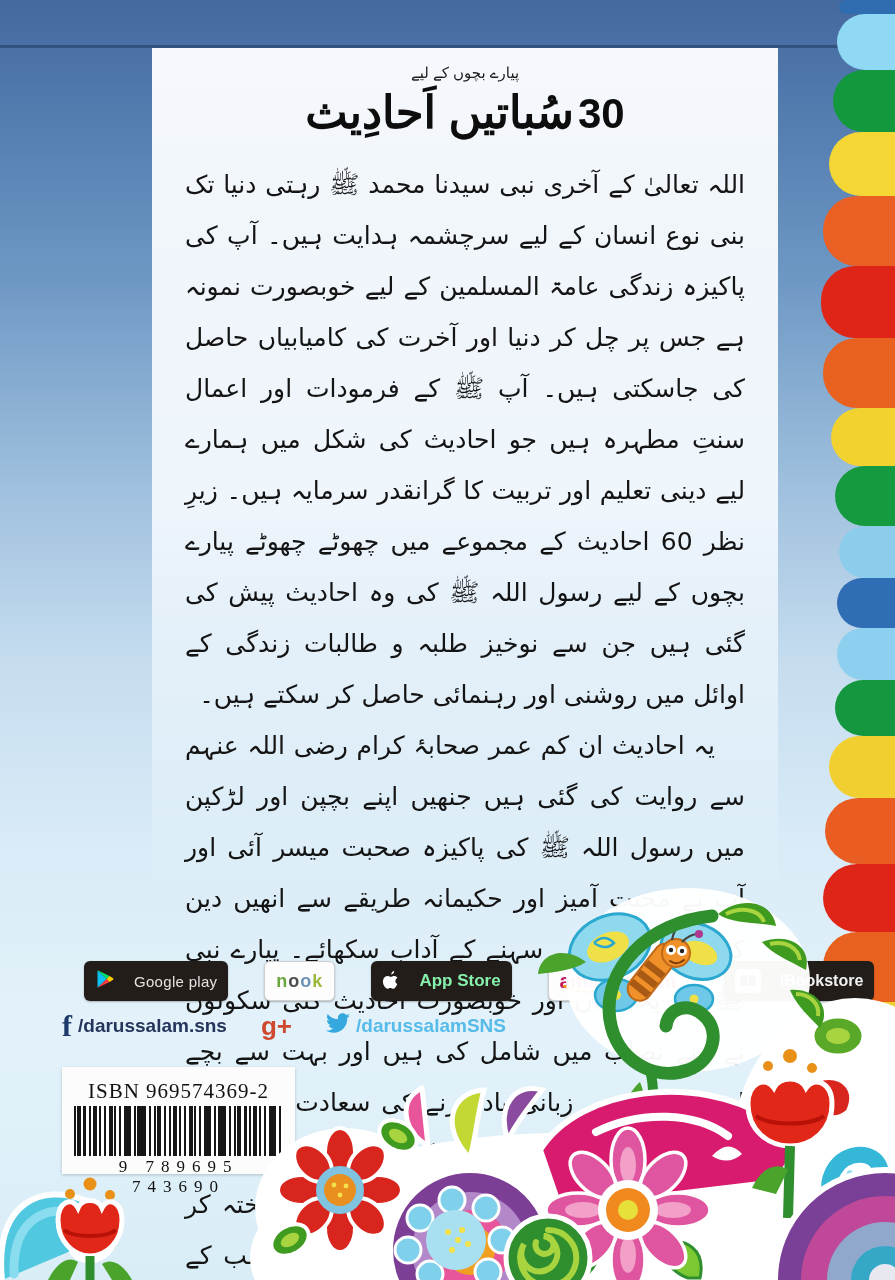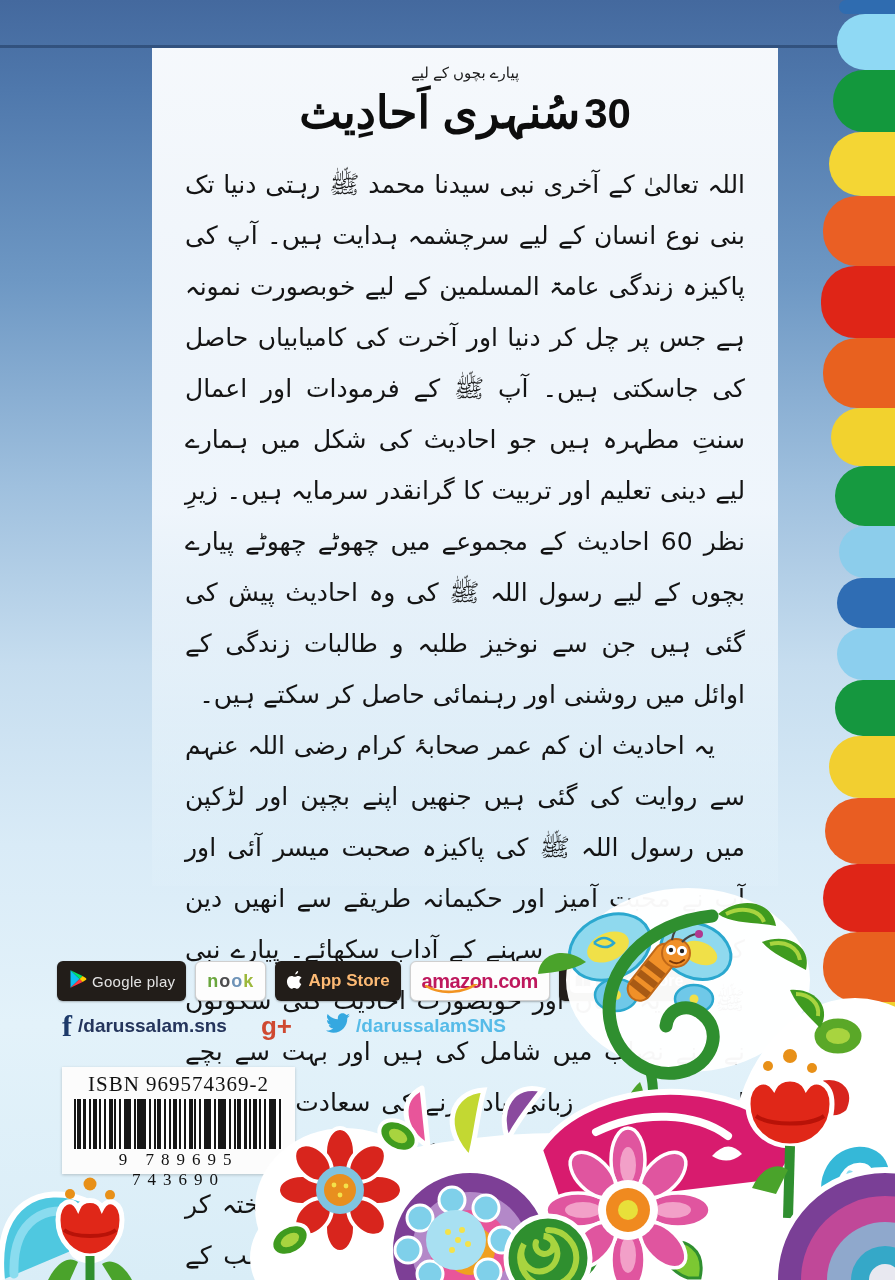--- a/index.html
+++ b/index.html
@@ -18,44 +18,44 @@
   .tagline{direction:rtl;text-align:center;font-size:15px;color:#1c1c1c;margin:16px 0 0 0;}
   .title{direction:rtl;text-align:center;font-size:45px;font-weight:bold;color:#0d0d0d;margin:4px 0 0 0;letter-spacing:-1px;}
   .title .num{font-size:42px;padding-left:4px;}
   .body-text{direction:rtl;margin:20px 33px 0 33px;font-size:25px;line-height:51px;color:#141414;
     text-align:justify;font-family:"DejaVu Sans","Liberation Sans",sans-serif;}
   .body-text p{margin:0;}
   .body-text p.p2{text-indent:30px;}
 
   
   .badges{position:absolute;left:57px;top:961px;display:flex;align-items:center;gap:9px;z-index:4;}
-  .badge{height:40px;border-radius:6px;display:flex;align-items:center;gap:4px;padding:8px 11px;box-sizing:border-box;box-shadow:0 1px 2px rgba(0,0,0,.28);}
+  .badge{height:40px;border-radius:6px;display:flex;align-items:center;gap:19px;padding:8px 11px;box-sizing:border-box;box-shadow:0 1px 2px rgba(0,0,0,.28);margin-left:27px;}
   .badge.dark{background:#221d19;color:#fff;}
   .badge.light{background:#fdfdfd;border:1px solid #cfcfcf;}
   .gp-label{font-size:15px;color:#e3e3e3;letter-spacing:.3px;}
   .nook{font-size:18px;font-weight:bold;letter-spacing:1px;line-height:1;}
   .nook .n{color:#6aa63d;}.nook .o1{color:#4d4d4f;}.nook .o2{color:#6f94b8;}.nook .k{color:#9cb83b;}
-  .as-label{font-size:17px;font-weight:bold;color:#fdba74;}
+  .as-label{font-size:17px;font-weight:bold;color:#86efac;}
   .amazon-wrap{position:relative;display:flex;align-items:center;}
   .amazon-text{font-size:20px;font-weight:bold;color:#be185d;letter-spacing:-.5px;}
   .amazon-smile{position:absolute;left:2px;bottom:-7px;}
   .ib-label{font-size:16px;font-weight:bold;color:#f2f2f2;}
   .book-tile{width:26px;height:24px;background:#fff;border-radius:5px;display:flex;align-items:center;justify-content:center;}
 
   
   .social{position:absolute;left:62px;top:1013px;display:flex;align-items:center;gap:34px;z-index:4;font-weight:bold;font-size:19px;}
   .soc{display:flex;align-items:center;gap:6px;}
   .fb-f{font-family:"Liberation Serif",serif;font-weight:bold;font-size:30px;color:#1d3a6a;line-height:20px;}
   .fb-t{color:#25355c;}
   .gp-g{font-size:26px;font-weight:bold;color:#cf4931;line-height:20px;}
   .gp-t{color:#cc4a33;}
   .tw-t{color:#56bbe8;}
 
   
-  .isbn-box{position:absolute;left:62px;top:1067px;width:233px;height:107px;background:#fcfcfc;z-index:4;box-sizing:border-box;padding:5px 9px 4px 9px;box-shadow:0 1px 3px rgba(0,0,0,.2);}
+  .isbn-box{position:absolute;left:62px;top:1067px;width:233px;height:107px;background:#fcfcfc;z-index:4;box-sizing:border-box;padding:12px 9px 4px 9px;box-shadow:0 1px 3px rgba(0,0,0,.2);}
   .isbn-label{font-family:"Liberation Serif",serif;font-size:21px;color:#111;text-align:center;letter-spacing:1px;}
   .barcode{height:50px;margin:2px 3px 1px 3px;
     background:
      repeating-linear-gradient(90deg,#161616 0 2px,transparent 2px 5px),
      repeating-linear-gradient(90deg,transparent 0 3px,#161616 3px 7px,transparent 7px 16px),
      repeating-linear-gradient(90deg,transparent 0 9px,#161616 9px 11px,transparent 11px 27px);
     background-color:#fff;}
   .barcode-digits{font-family:"Liberation Serif",serif;font-size:17px;color:#111;text-align:center;letter-spacing:7px;}
 
   .illustration{position:absolute;left:0;top:878px;width:895px;height:402px;z-index:5;pointer-events:none;}
@@ -87,21 +87,21 @@
       <div class="tab" style="height: 70px; width: 72px; background: rgb(232, 97, 31);"></div>
       <div class="tab" style="height: 58px; width: 64px; background: rgb(240, 208, 46);"></div>
       <div class="tab" style="height: 56px; width: 60px; background: rgb(23, 153, 63);"></div>
       <div class="tab" style="height: 60px; width: 58px; background: rgb(87, 181, 226);"></div>
       <div class="tab" style="height: 44px; width: 56px; background: rgb(43, 121, 188);"></div>
     </div>
 
   <div class="panel">
     <div class="tagline">پیارے بچوں کے لیے</div>
     <div class="title" dir="rtl">
-      <span class="num">30</span><span>سُنہری اَحادِیث</span>
+      <span class="num">30</span><span>سُباتیں اَحادِیث</span>
     </div>
     <div class="body-text">
       <p class="p1">اللہ تعالیٰ کے آخری نبی سیدنا محمد ﷺ رہتی دنیا تک بنی نوع انسان کے لیے سرچشمہ ہدایت ہیں۔ آپ کی پاکیزہ زندگی عامۃ المسلمین کے لیے خوبصورت نمونہ ہے جس پر چل کر دنیا اور آخرت کی کامیابیاں حاصل کی جاسکتی ہیں۔ آپ ﷺ کے فرمودات اور اعمال سنتِ مطہرہ ہیں جو احادیث کی شکل میں ہمارے لیے دینی تعلیم اور تربیت کا گرانقدر سرمایہ ہیں۔ زیرِ نظر 60 احادیث کے مجموعے میں چھوٹے چھوٹے پیارے بچوں کے لیے رسول اللہ ﷺ کی وہ احادیث پیش کی گئی ہیں جن سے نوخیز طلبہ و طالبات زندگی کے اوائل میں روشنی اور رہنمائی حاصل کر سکتے ہیں۔</p>
       <p class="p2">یہ احادیث ان کم عمر صحابۂ کرام رضی اللہ عنہم سے روایت کی گئی ہیں جنھیں اپنے بچپن اور لڑکپن میں رسول اللہ ﷺ کی پاکیزہ صحبت میسر آئی اور آپ نے محبت آمیز اور حکیمانہ طریقے سے انھیں دین کی باتیں اور رہنے سہنے کے آداب سکھائے۔ پیارے نبی ﷺ کی یہ آسان اور خوبصورت احادیث کئی سکولوں نے اپنے نصاب میں شامل کی ہیں اور بہت سے بچے اور بچیاں انھیں زبانی یاد کرنے کی سعادت حاصل کر چکے ہیں۔ بڑے بھی یاد کر سکتے ہیں اور والدین اپنے بچوں کو یاد کروا کے ان کی دینی تربیت کو پختہ کر سکتے ہیں۔ 60 احادیثِ نبوی چھوٹوں بڑوں سب کے لیے زندگی کی حسین سوغات ہیں۔</p>
     </div>
   </div>
 
   <div class="badges">
     <div class="badge dark">
       <span>

